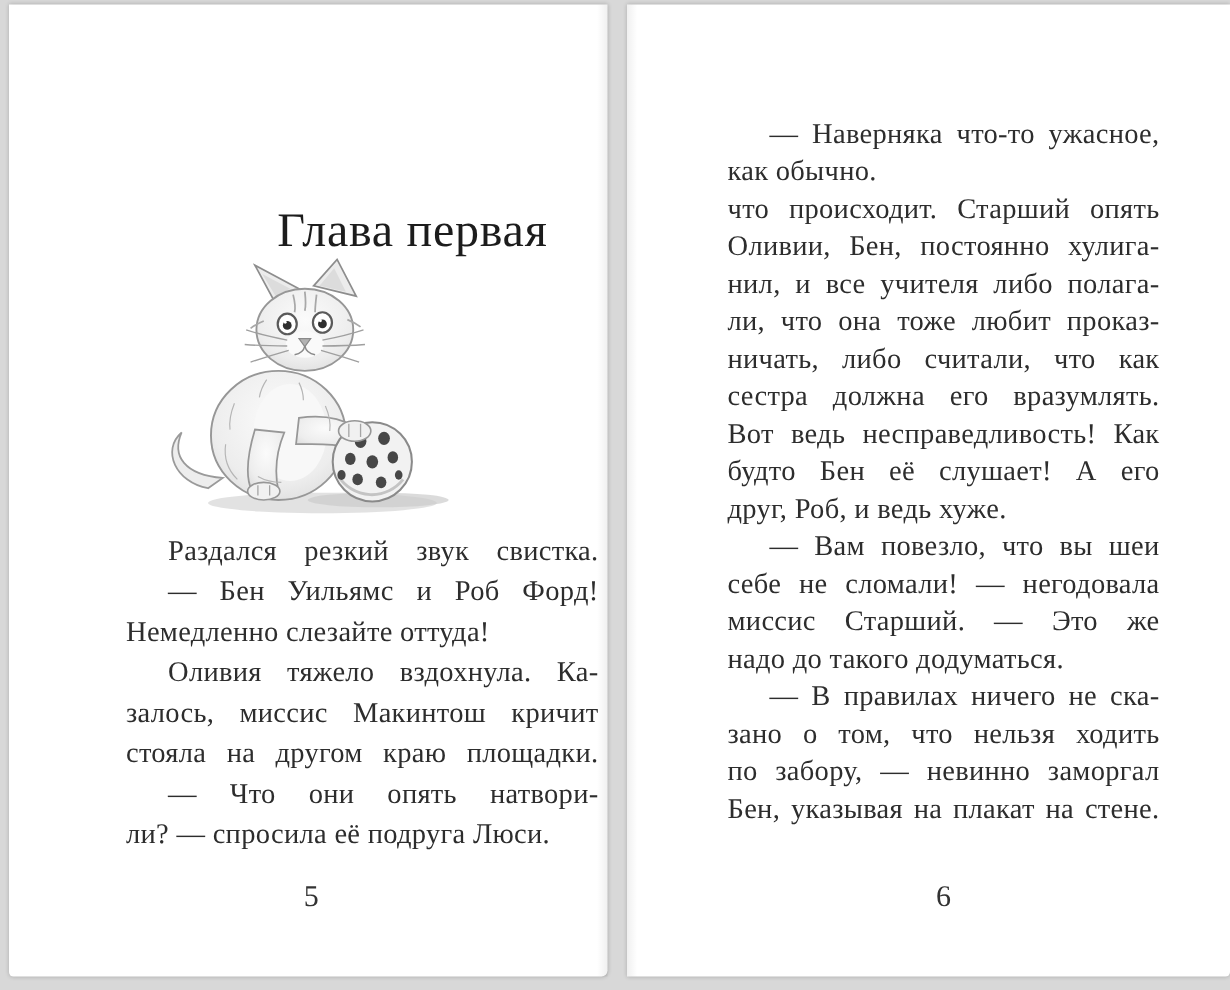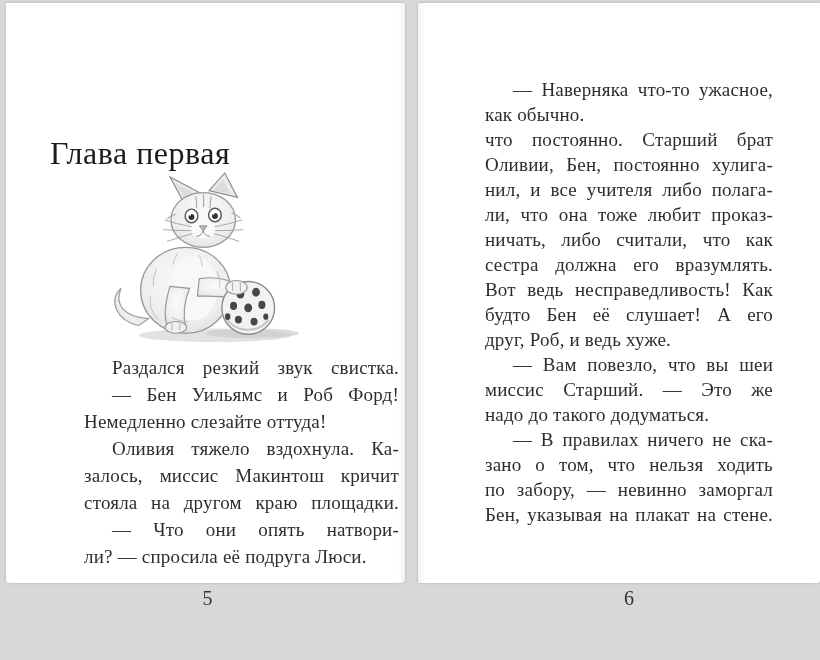--- a/index.html
+++ b/index.html
@@ -6,39 +6,39 @@
     margin: 0; padding: 0;
     width: 820px; height: 660px;
     background: #d8d8d8;
     overflow: hidden;
     font-family: "Liberation Serif", serif;
   }
   .spread { position: relative; width: 820px; height: 660px; }
 
   .page {
     position: absolute;
-    top: 3px; height: 580px;
+    top: 3px; height: 648px;
     background: #ffffff;
     box-shadow: 0 0 3px rgba(0,0,0,0.20);
   }
   .page-left  { left: 6px;   width: 399px; border-radius: 0 0 4px 3px; }
   .page-right { left: 418px; width: 402px; border-radius: 0 0 3px 0; }
 
   
   .page-left::after, .page-right::before {
     content: ""; position: absolute; top: 0; bottom: 0; width: 7px;
     pointer-events: none;
   }
   .page-left::after  { right: 0; background: linear-gradient(to right, rgba(0,0,0,0), rgba(0,0,0,0.06)); }
   .page-right::before{ left: 0;  background: linear-gradient(to left,  rgba(0,0,0,0), rgba(0,0,0,0.06)); }
 
   .chapter-title {
     position: absolute;
     left: 44px; top: 132px; width: 315px;
-    text-align: left;
+    text-align: right;
     font-size: 32px;
     letter-spacing: 0.5px;
     color: #1c1c1c;
   }
 
   .illustration {
     position: absolute;
     left: 97px; top: 168px;
     width: 220px; height: 176px;
   }
@@ -177,30 +177,31 @@
       </div>
 
     <div class="page-number">5</div>
   </div>
 
   <div class="page page-right">
 
     <div class="text-block text-block-right">
         <div class="line j in">— Наверняка что-то ужасное,</div>
         <div class="line">как обычно.</div>
-        <div class="line j">что постоянно. Старший брат</div>
+        <div class="line j">что происходит. Старший опять</div>
         <div class="line j">Оливии, Бен, постоянно хулига-</div>
         <div class="line j">нил, и все учителя либо полага-</div>
         <div class="line j">ли, что она тоже любит проказ-</div>
         <div class="line j">ничать, либо считали, что как</div>
         <div class="line j">сестра должна его вразумлять.</div>
         <div class="line j">Вот ведь несправедливость! Как</div>
         <div class="line j">будто Бен её слушает! А его</div>
         <div class="line">друг, Роб, и ведь хуже.</div>
         <div class="line j in">— Вам повезло, что вы шеи</div>
+        <div class="line j">себе не сломали! — негодовала</div>
         <div class="line j">миссис Старший. — Это же</div>
         <div class="line">надо до такого додуматься.</div>
         <div class="line j in">— В правилах ничего не ска-</div>
         <div class="line j">зано о том, что нельзя ходить</div>
         <div class="line j">по забору, — невинно заморгал</div>
         <div class="line j">Бен, указывая на плакат на стене.</div>
       </div>
 
     <div class="page-number">6</div>
   </div>

